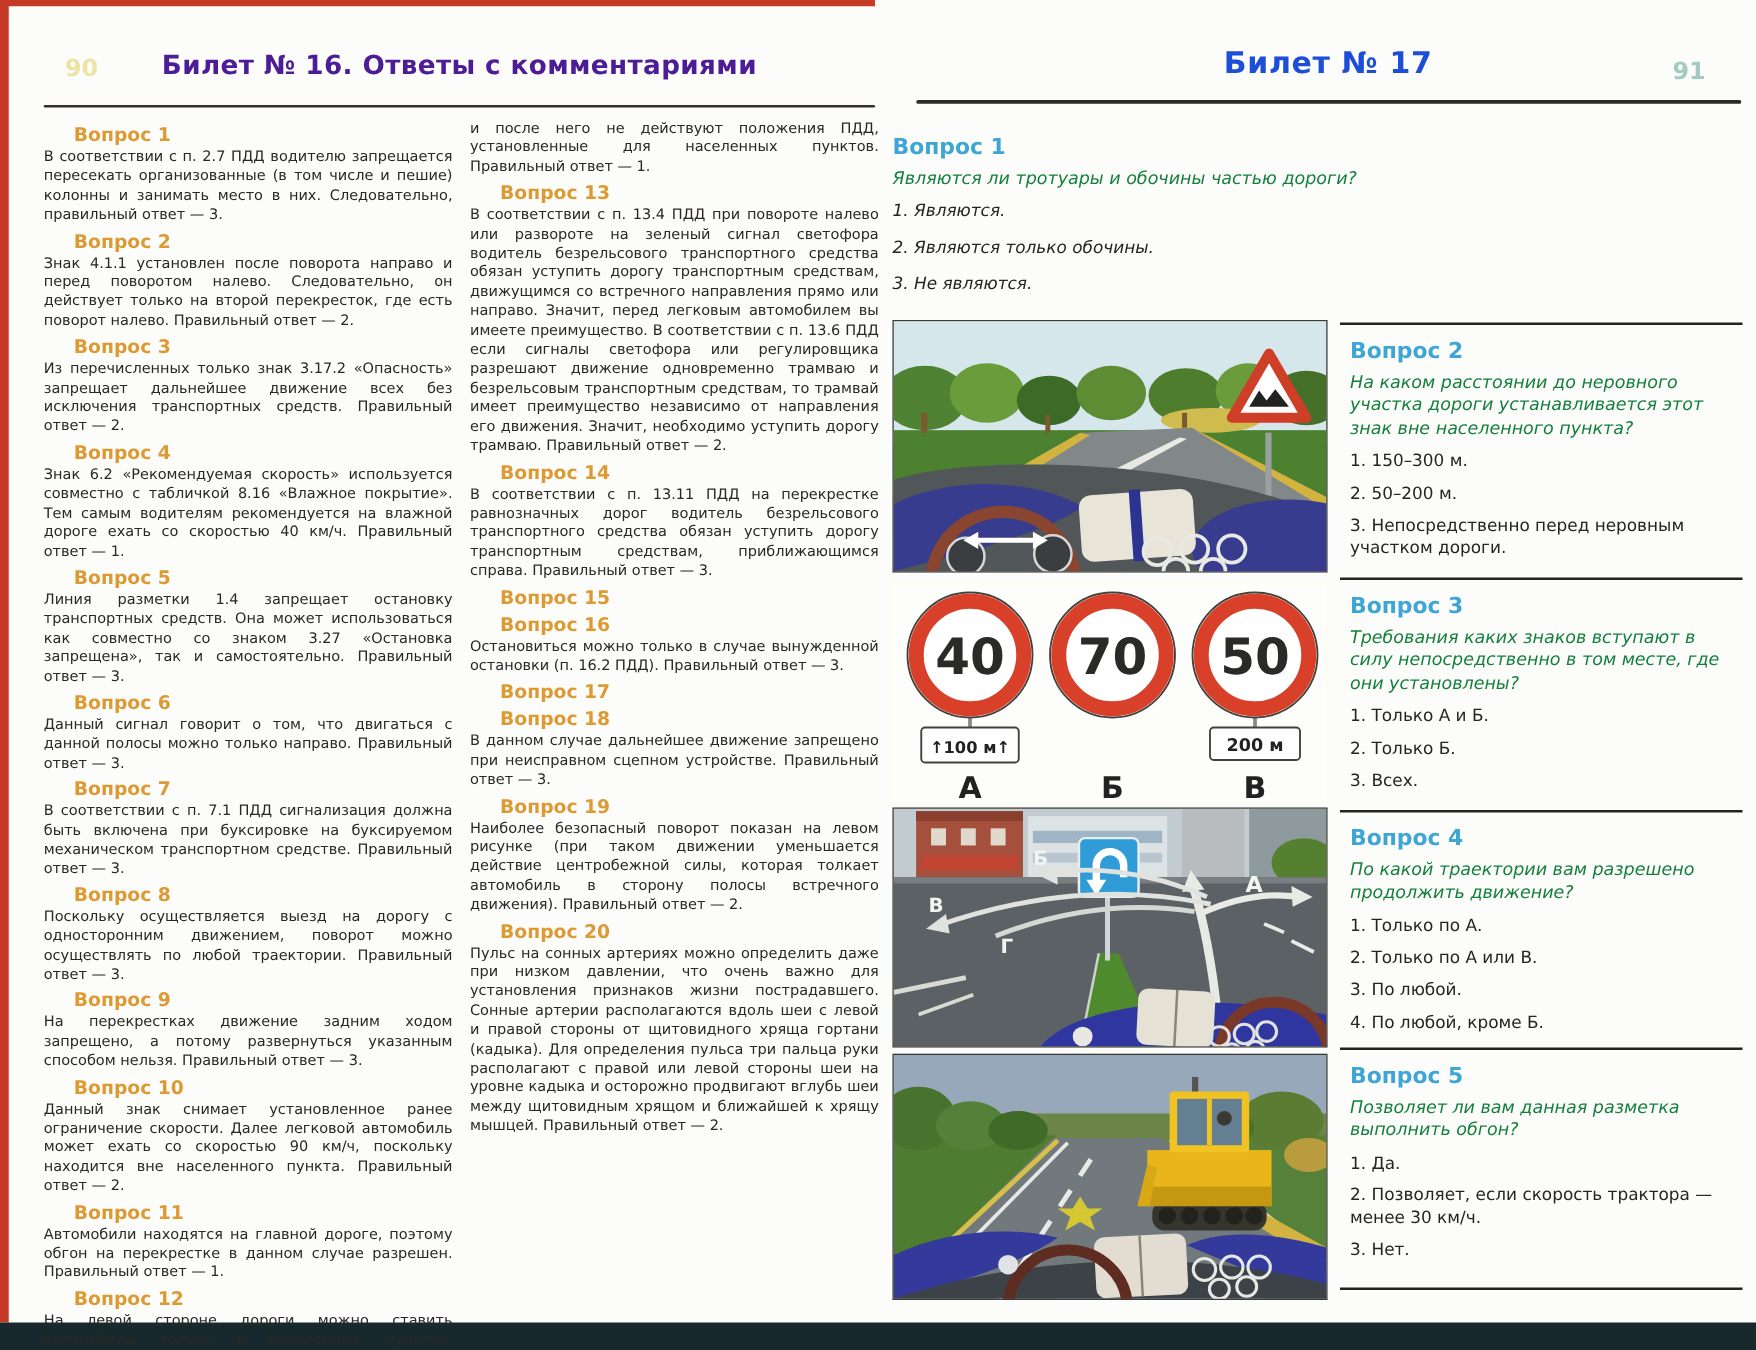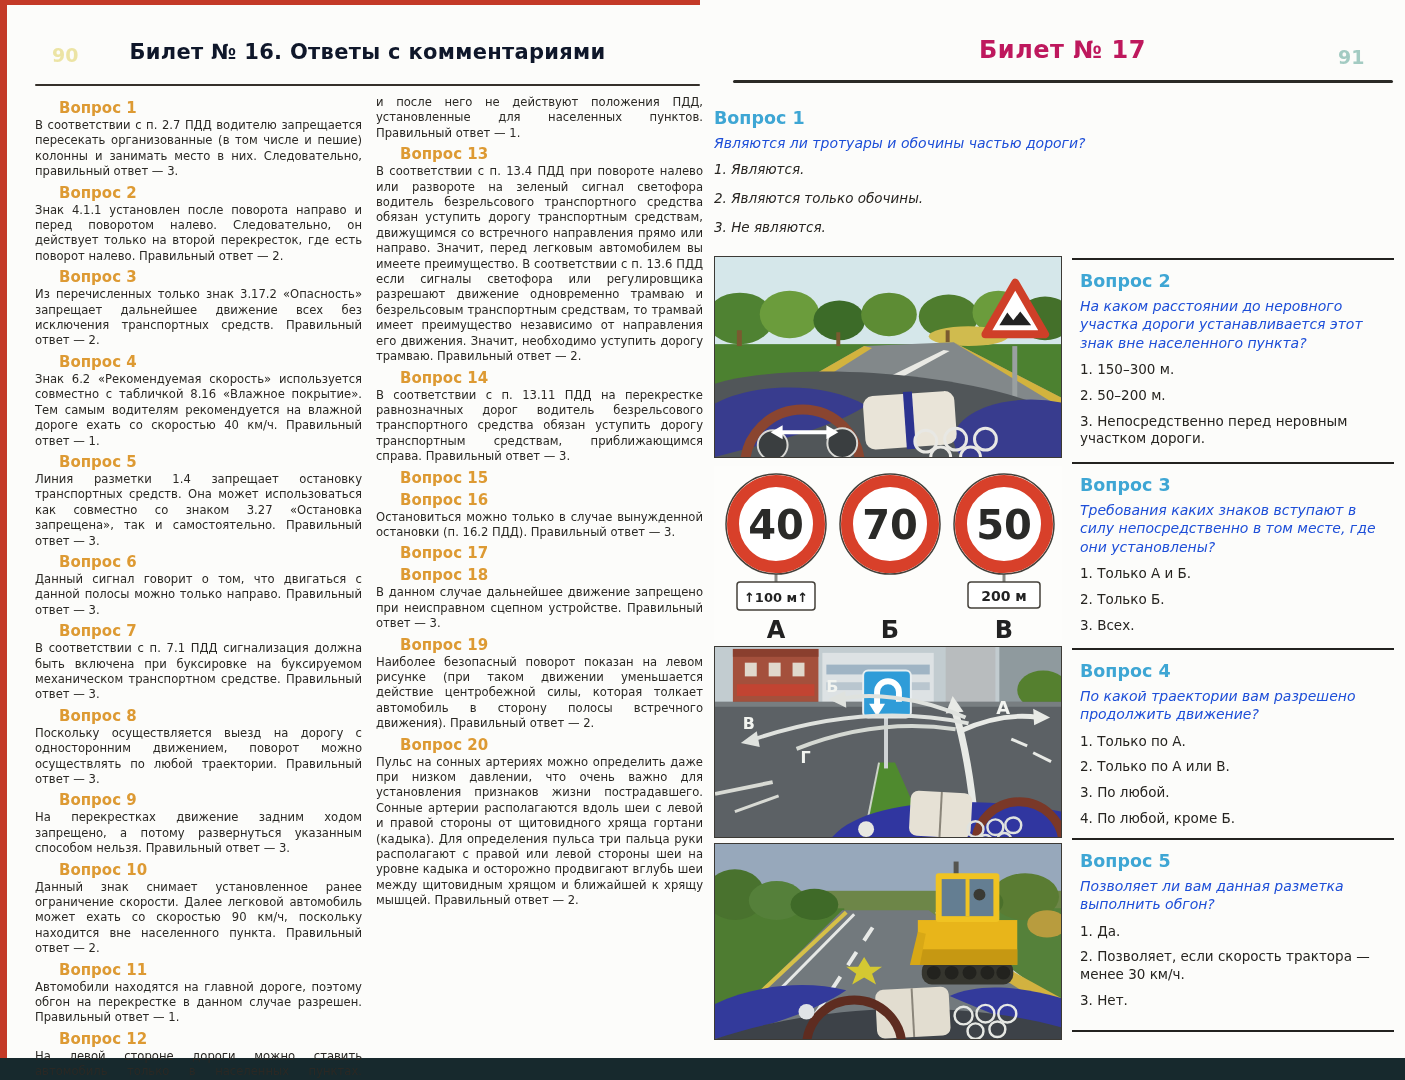--- a/index.html
+++ b/index.html
@@ -6,34 +6,34 @@
   .sheet{position:relative;width:1405px;height:1080px;background:#fcfcfa;overflow:hidden;
          font-family:"DejaVu Sans","Liberation Sans",sans-serif;color:#262420;}
   
   .edge-left{position:absolute;left:0;top:0;width:7px;height:1058px;background:#c43a27;}
   .edge-top{position:absolute;left:0;top:0;width:700px;height:5px;background:#c43a27;}
   .edge-bottom{position:absolute;left:0;top:1058px;width:1405px;height:22px;background:#17292d;}
 
   
   .lp-num{position:absolute;left:52px;top:44px;font-size:19px;font-weight:bold;color:#ece4a4;text-align:center;}
   .lp-title{position:absolute;left:35px;top:40px;width:665px;text-align:center;
-            font-size:21px;font-weight:bold;color:#0f172a;letter-spacing:.3px;}
+            font-size:21px;font-weight:bold;color:#4c1d95;letter-spacing:.3px;}
   .lp-rule{position:absolute;left:35px;top:84px;width:665px;height:2px;background:#35302a;border-radius:2px;}
   .lp-cols{position:absolute;left:35px;top:95px;width:668px;display:flex;gap:14px;}
   .col{width:327px;}
   .qh{color:#dd9a33;font-weight:bold;font-size:15px;margin:4px 0 1px 24px;}
   .qt{font-size:11.6px;line-height:1.33;text-align:justify;color:#2a2824;}
 
   
   .rp-num{position:absolute;left:1338px;top:46px;font-size:19px;font-weight:bold;color:#a3cbc2;}
   .rp-title{position:absolute;left:735px;top:36px;width:655px;text-align:center;
-            font-size:24px;font-weight:bold;color:#be185d;letter-spacing:.5px;}
+            font-size:24px;font-weight:bold;color:#1d4ed8;letter-spacing:.5px;}
   .rp-rule{position:absolute;left:733px;top:80px;width:660px;height:2.5px;background:#2b2a26;border-radius:2px;}
   .rqh{color:#3ea6d4;font-weight:bold;font-size:17.5px;margin:0 0 6px 0;}
-  .rq-text{font-style:italic;font-size:14px;line-height:1.32;margin:0 0 9px 0;color:#1d4ed8;}
+  .rq-text{font-style:italic;font-size:14px;line-height:1.32;margin:0 0 9px 0;color:#15803d;}
   .ans{font-size:13.5px;line-height:1.3;margin:0 0 8px 0;}
   .rq1{position:absolute;left:714px;top:108px;width:655px;}
   .rq1 .ans{margin-bottom:11px;font-style:italic;}
   .qb{position:absolute;left:1072px;width:322px;box-sizing:border-box;
       border-top:2px solid #23221f;padding:11px 2px 0 8px;}
   .qb-last{border-bottom:2px solid #23221f;}
   .qb2{top:258px;height:204px;}
   .qb3{top:462px;height:186px;}
   .qb4{top:648px;height:190px;}
   .qb5{top:838px;height:194px;}

